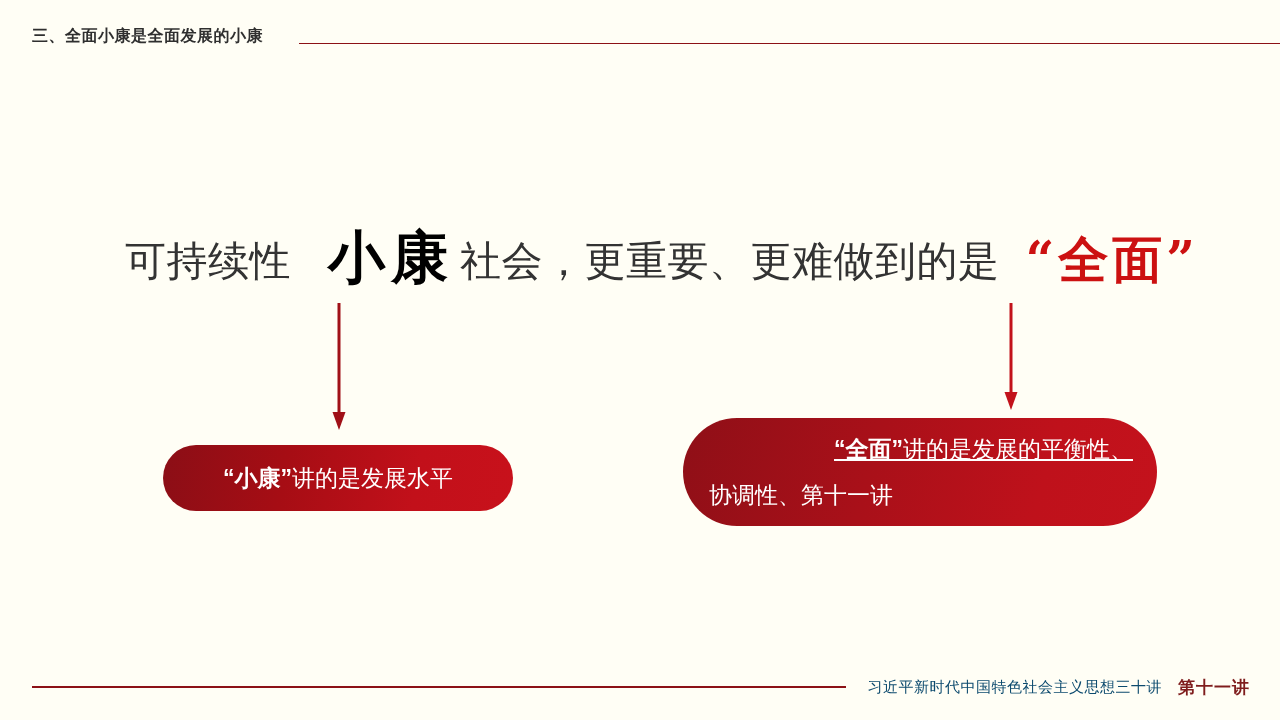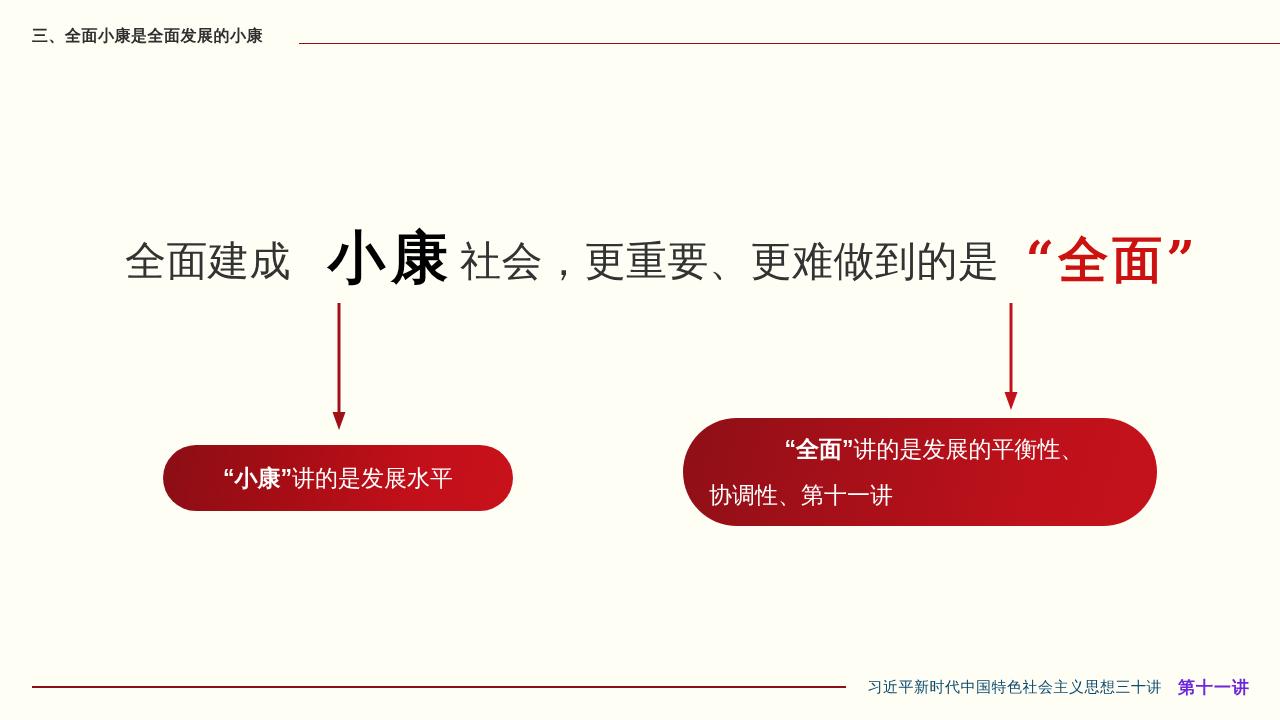--- a/index.html
+++ b/index.html
@@ -119,22 +119,23 @@
     padding: 0 24px 0 26px;
     font-size: 23px;
   }
   .pill-right-text {
     line-height: 46px;
     text-align: left;
     width: 100%;
   }
   .pill-line-1 {
     display: block;
-    text-align: center;
+    text-align: right;
     padding-left: 26px;
+    text-decoration: underline;
   }
   .pill-line-2 {
     display: block;
     text-align: left;
   }
   .emph-white {
     font-weight: bold;
   }
 
   
@@ -156,39 +157,39 @@
   .footer-text {
     font-size: 15px;
     color: #0c4a6e;
     font-family: "DejaVu Serif", "Liberation Serif", serif;
     white-space: nowrap;
     letter-spacing: 0.5px;
   }
   .footer-lecture {
     font-size: 17px;
     font-weight: bold;
-    color: #6d28d9;
+    color: #7f1d1d;
     font-family: Liberation Serif, serif;
     margin-left: 16px;
     white-space: nowrap;
     letter-spacing: 1px;
   }
 </style>
 </head>
 <body>
 
 <div class="slide">
 
   <div class="header">
     <div class="header-title">三、全面小康是全面发展的小康</div>
     <div class="header-rule"></div>
   </div>
 
   <div class="headline">
-    <span class="hl-plain">全面建成</span>
+    <span class="hl-plain">可持续性</span>
     <span class="hl-emph">小康</span>
     <span class="hl-plain">社会，更重要、更难做到的是</span>
     <span class="hl-red">“全面”</span>
   </div>
 
   <svg class="arrow" style="left:325px; top:300px;" width="28" height="132" viewBox="0 0 28 132">
     <line x1="14" y1="3" x2="14" y2="116" stroke="#a01017" stroke-width="3"></line>
     <polygon points="14,130 7.5,112 20.5,112" fill="#a01017"></polygon>
   </svg>
 

